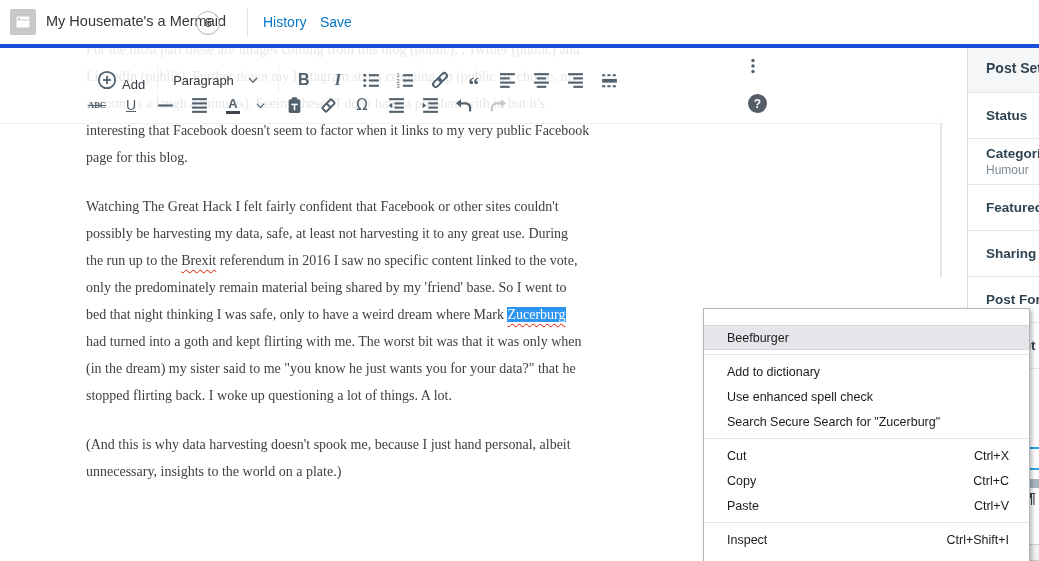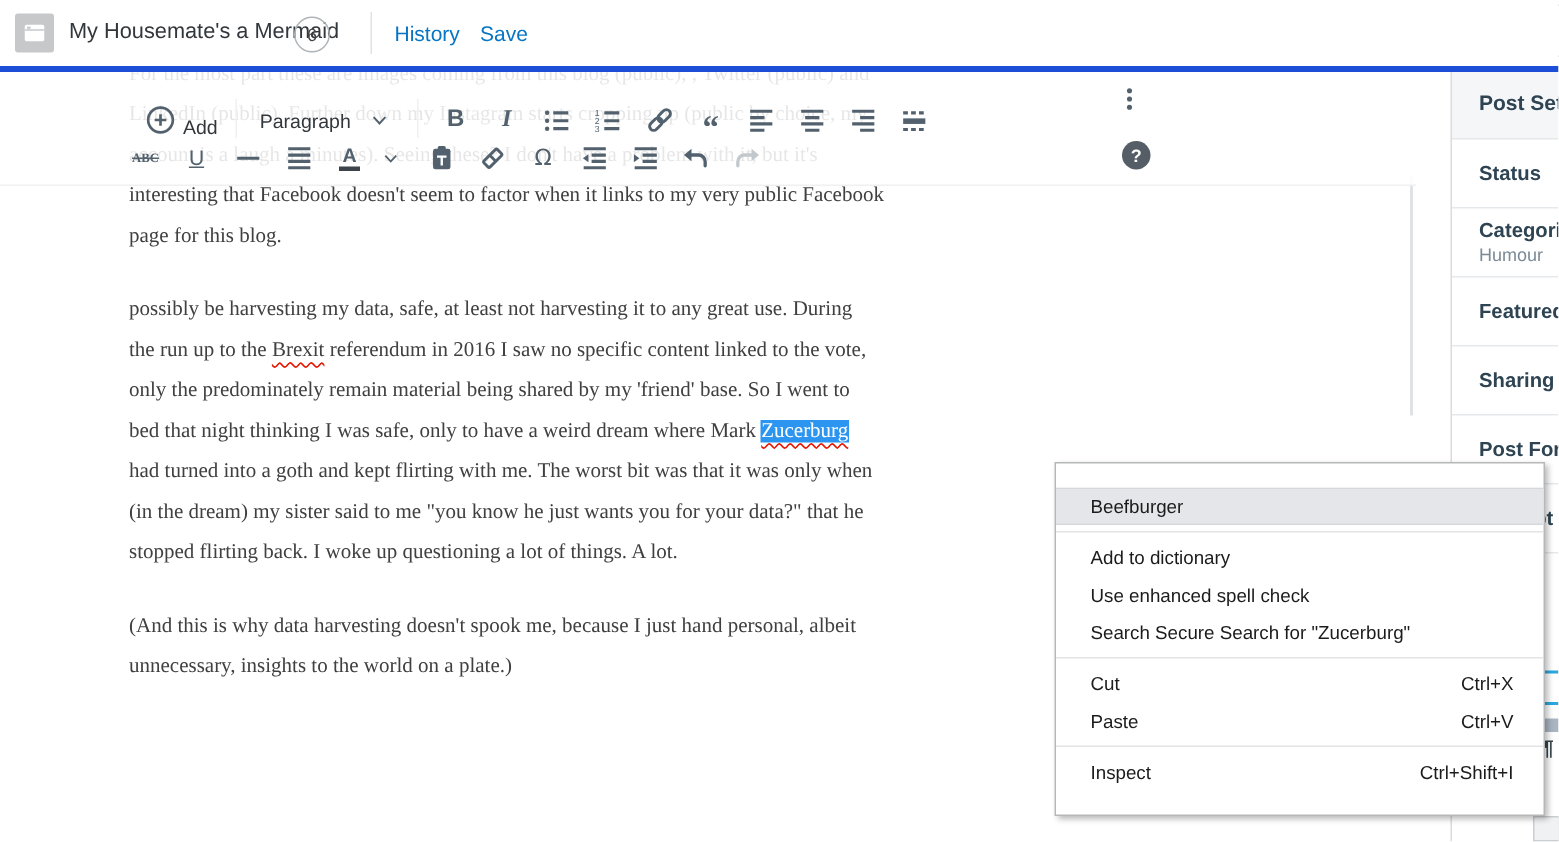--- a/index.html
+++ b/index.html
@@ -93,20 +93,21 @@
 
 <div id="editor" class="abs">
     <div class="para">
       <div class="line"><span>For the most part these are images coming from this blog (public), , Twitter (public) and</span></div>
       <div class="line"><span>LinkedIn (public). Further down my Instagram starts cropping up (public by choice, my</span></div>
       <div class="line"><span>account is a laugh a minutes). Seeing these? I don't have a problem with it, but it's</span></div>
       <div class="line"><span>interesting that Facebook doesn't seem to factor when it links to my very public Facebook</span></div>
       <div class="line"><span>page for this blog.</span></div>
     </div>
     <div class="para">
+      <div class="line"><span>Watching The Great Hack I felt fairly confident that Facebook or other sites couldn't</span></div>
       <div class="line"><span>possibly be harvesting my data, safe, at least not harvesting it to any great use. During</span></div>
       <div class="line"><span>the run up to the </span><span class="misspell">Brexit</span><span> referendum in 2016 I saw no specific content linked to the vote,</span></div>
       <div class="line"><span>only the predominately remain material being shared by my 'friend' base. So I went to</span></div>
       <div class="line"><span>bed that night thinking I was safe, only to have a weird dream where Mark </span><span class="selected">Zucerburg</span></div>
       <div class="line"><span>had turned into a goth and kept flirting with me. The worst bit was that it was only when</span></div>
       <div class="line"><span>(in the dream) my sister said to me "you know he just wants you for your data?" that he</span></div>
       <div class="line"><span>stopped flirting back. I woke up questioning a lot of things. A lot.</span></div>
     </div>
     <div class="para">
       <div class="line"><span>(And this is why data harvesting doesn't spook me, because I just hand personal, albeit</span></div>
@@ -386,20 +387,24 @@
     </div>
     <div class="cm-item">
       <span>Search Secure Search for "Zucerburg"</span>
     </div>
     <div class="cm-sep"></div>
     <div class="cm-item">
       <span>Cut</span>
       <span class="cm-shortcut">Ctrl+X</span>
     </div>
     <div class="cm-item">
+      <span>Copy</span>
+      <span class="cm-shortcut">Ctrl+C</span>
+    </div>
+    <div class="cm-item">
       <span>Paste</span>
       <span class="cm-shortcut">Ctrl+V</span>
     </div>
     <div class="cm-sep"></div>
     <div class="cm-item">
       <span>Inspect</span>
       <span class="cm-shortcut">Ctrl+Shift+I</span>
     </div>
   </div>
 

